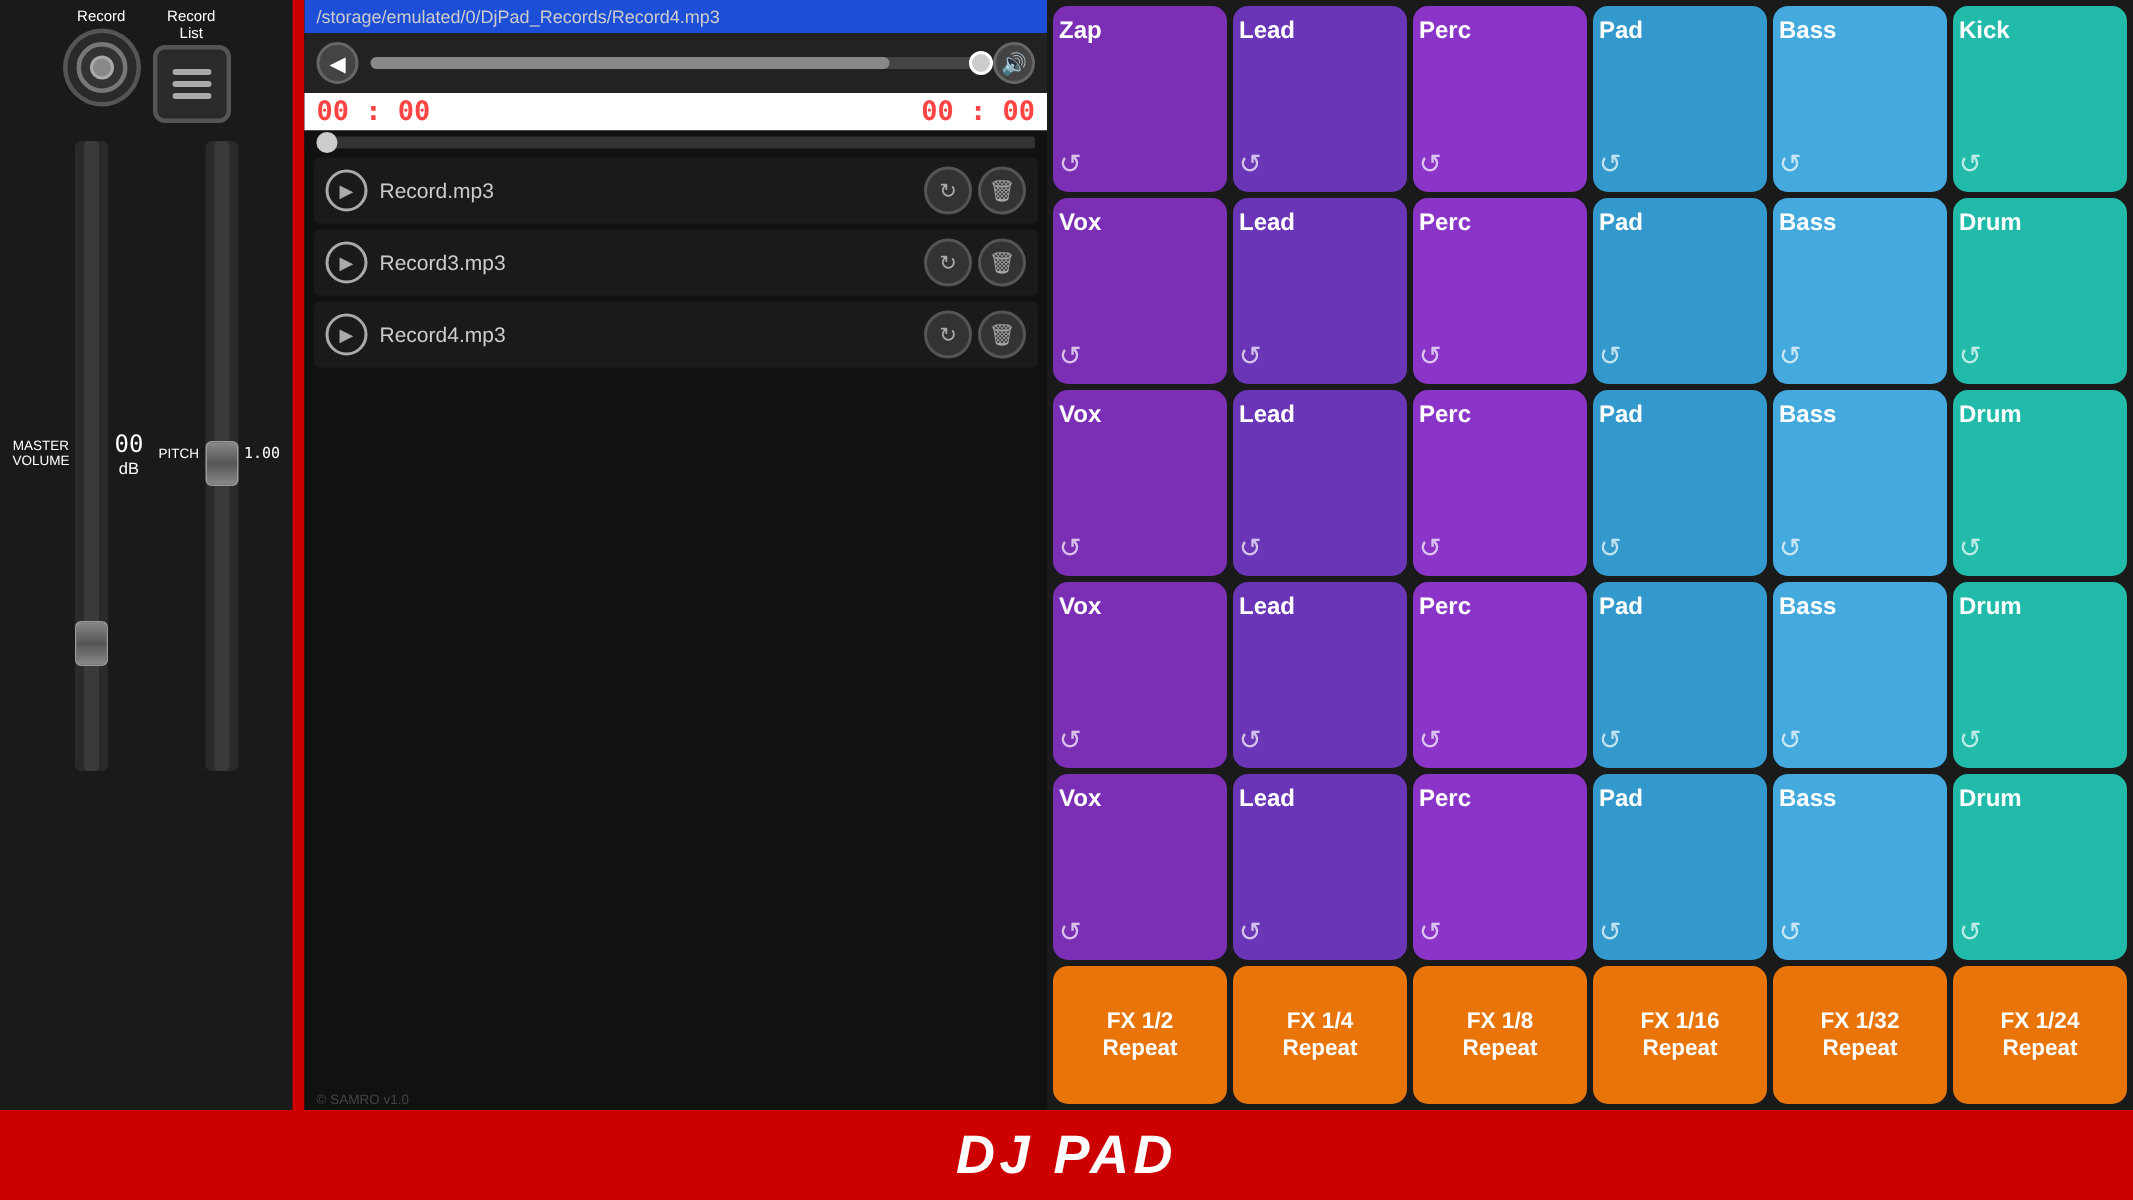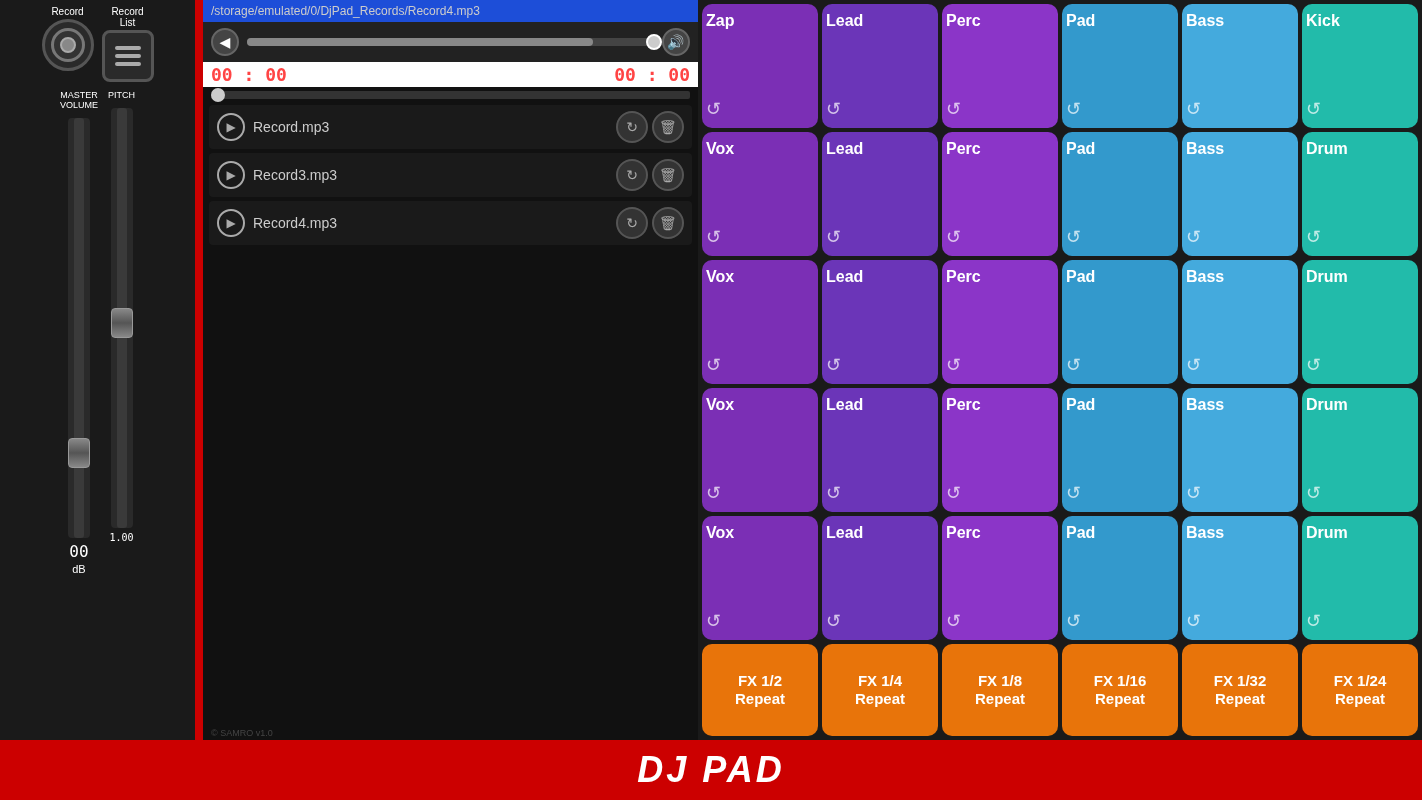--- a/index.html
+++ b/index.html
@@ -112,21 +112,21 @@
       gap: 10px;
       align-items: flex-start;
       width: 100%;
       justify-content: center;
       margin-top: 4px;
       flex: 1;
     }
 
     .slider-group {
       display: flex;
-      flex-direction: column;
+      flex-direction: row;
       align-items: center;
       gap: 4px;
     }
 
     .slider-label {
       color: #fff;
       font-size: 9px;
       text-align: center;
     }
 

